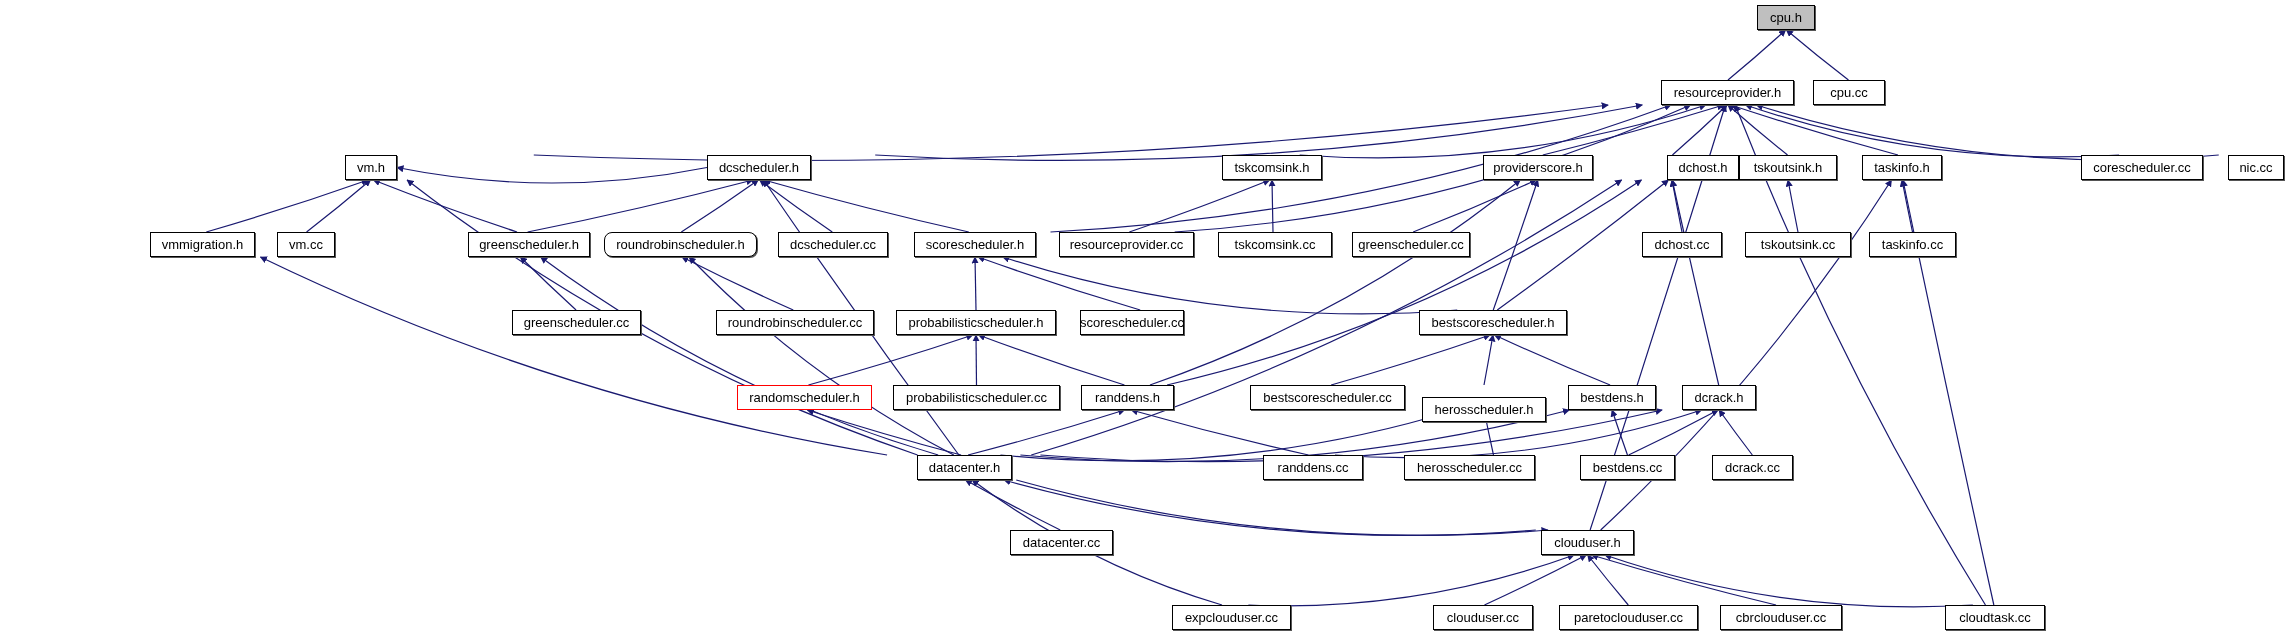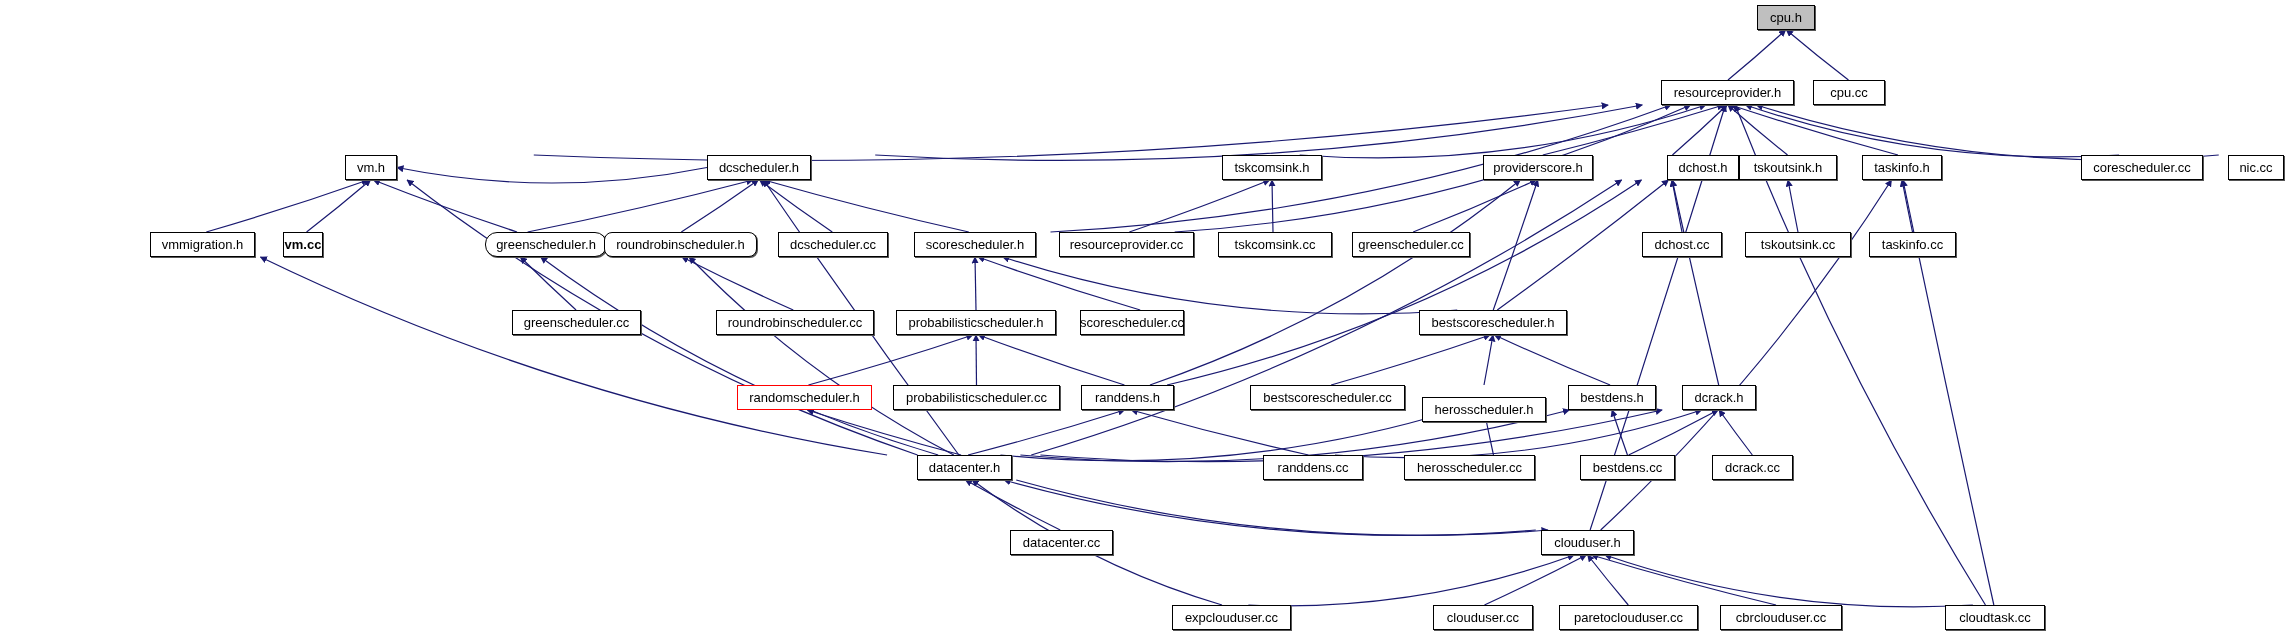--- a/index.html
+++ b/index.html
@@ -141,22 +141,22 @@
       <div class="node" style="left: 345px; top: 155px; width: 52px;">vm.h</div>
       <div class="node" style="left: 707px; top: 155px; width: 104px;">dcscheduler.h</div>
       <div class="node" style="left: 1222px; top: 155px; width: 100px;">tskcomsink.h</div>
       <div class="node" style="left: 1483px; top: 155px; width: 110px;">providerscore.h</div>
       <div class="node" style="left: 1635px; top: 155px; width: 72px; margin-left: 32px;">dchost.h</div>
       <div class="node" style="left: 1739px; top: 155px; width: 98px;">tskoutsink.h</div>
       <div class="node" style="left: 1862px; top: 155px; width: 80px;">taskinfo.h</div>
       <div class="node" style="left: 2081px; top: 155px; width: 122px;">corescheduler.cc</div>
       <div class="node" style="left: 2228px; top: 155px; width: 56px;">nic.cc</div>
       <div class="node" style="left: 150px; top: 232px; width: 105px;">vmmigration.h</div>
-      <div class="node" style="left: 283px; top: 232px; width: 40px; font-weight: bold;">vm.cc</div>
-      <div class="node" style="left: 485px; top: 232px; width: 122px; border-radius: 12px;">greenscheduler.h</div>
+      <div class="node" style="left: 277px; top: 232px; width: 58px;">vm.cc</div>
+      <div class="node" style="left: 468px; top: 232px; width: 122px;">greenscheduler.h</div>
       <div class="node" style="left: 604px; top: 232px; width: 153px; border-radius: 8px;">roundrobinscheduler.h</div>
       <div class="node" style="left: 778px; top: 232px; width: 110px;">dcscheduler.cc</div>
       <div class="node" style="left: 914px; top: 232px; width: 122px;">scorescheduler.h</div>
       <div class="node" style="left: 1059px; top: 232px; width: 135px;">resourceprovider.cc</div>
       <div class="node" style="left: 1218px; top: 232px; width: 114px;">tskcomsink.cc</div>
       <div class="node" style="left: 1352px; top: 232px; width: 118px;">greenscheduler.cc</div>
       <div class="node" style="left: 1642px; top: 232px; width: 80px;">dchost.cc</div>
       <div class="node" style="left: 1745px; top: 232px; width: 106px;">tskoutsink.cc</div>
       <div class="node" style="left: 1869px; top: 232px; width: 87px;">taskinfo.cc</div>
       <div class="node" style="left: 512px; top: 310px; width: 129px;">greenscheduler.cc</div>

